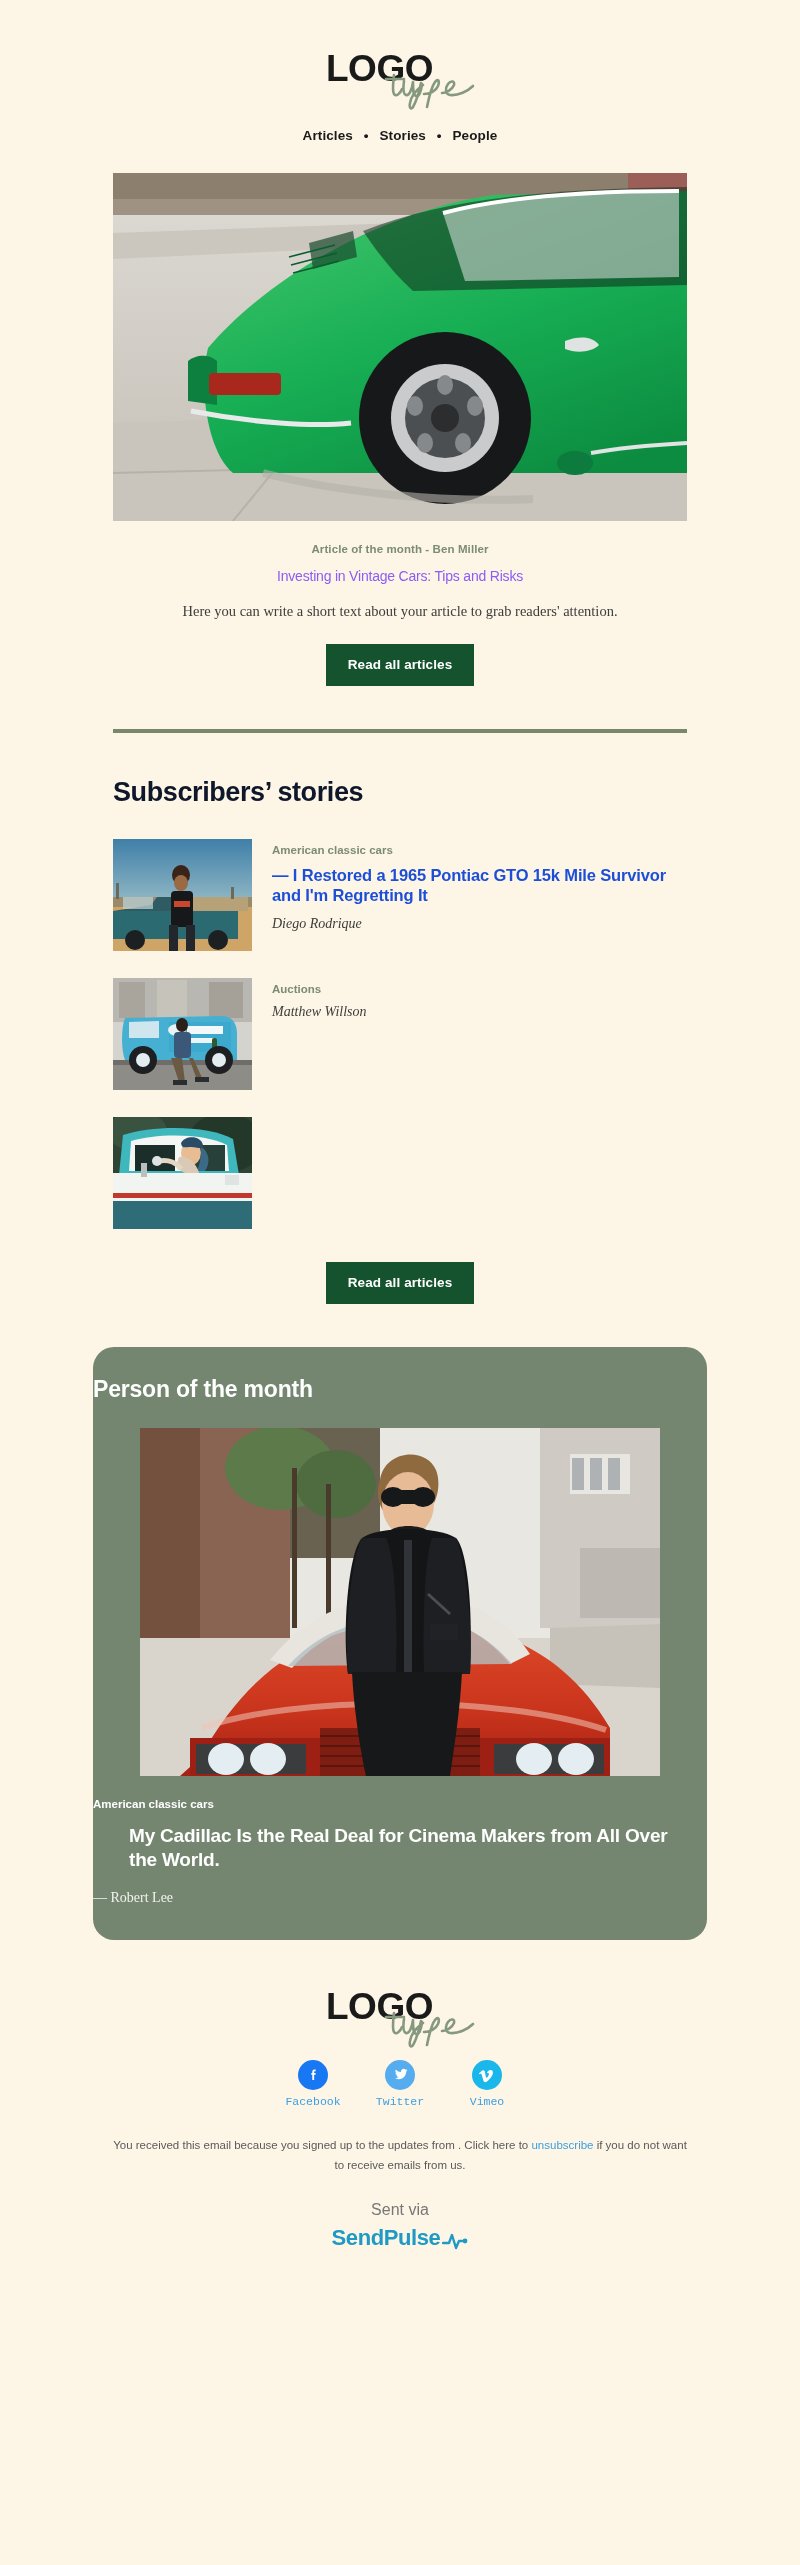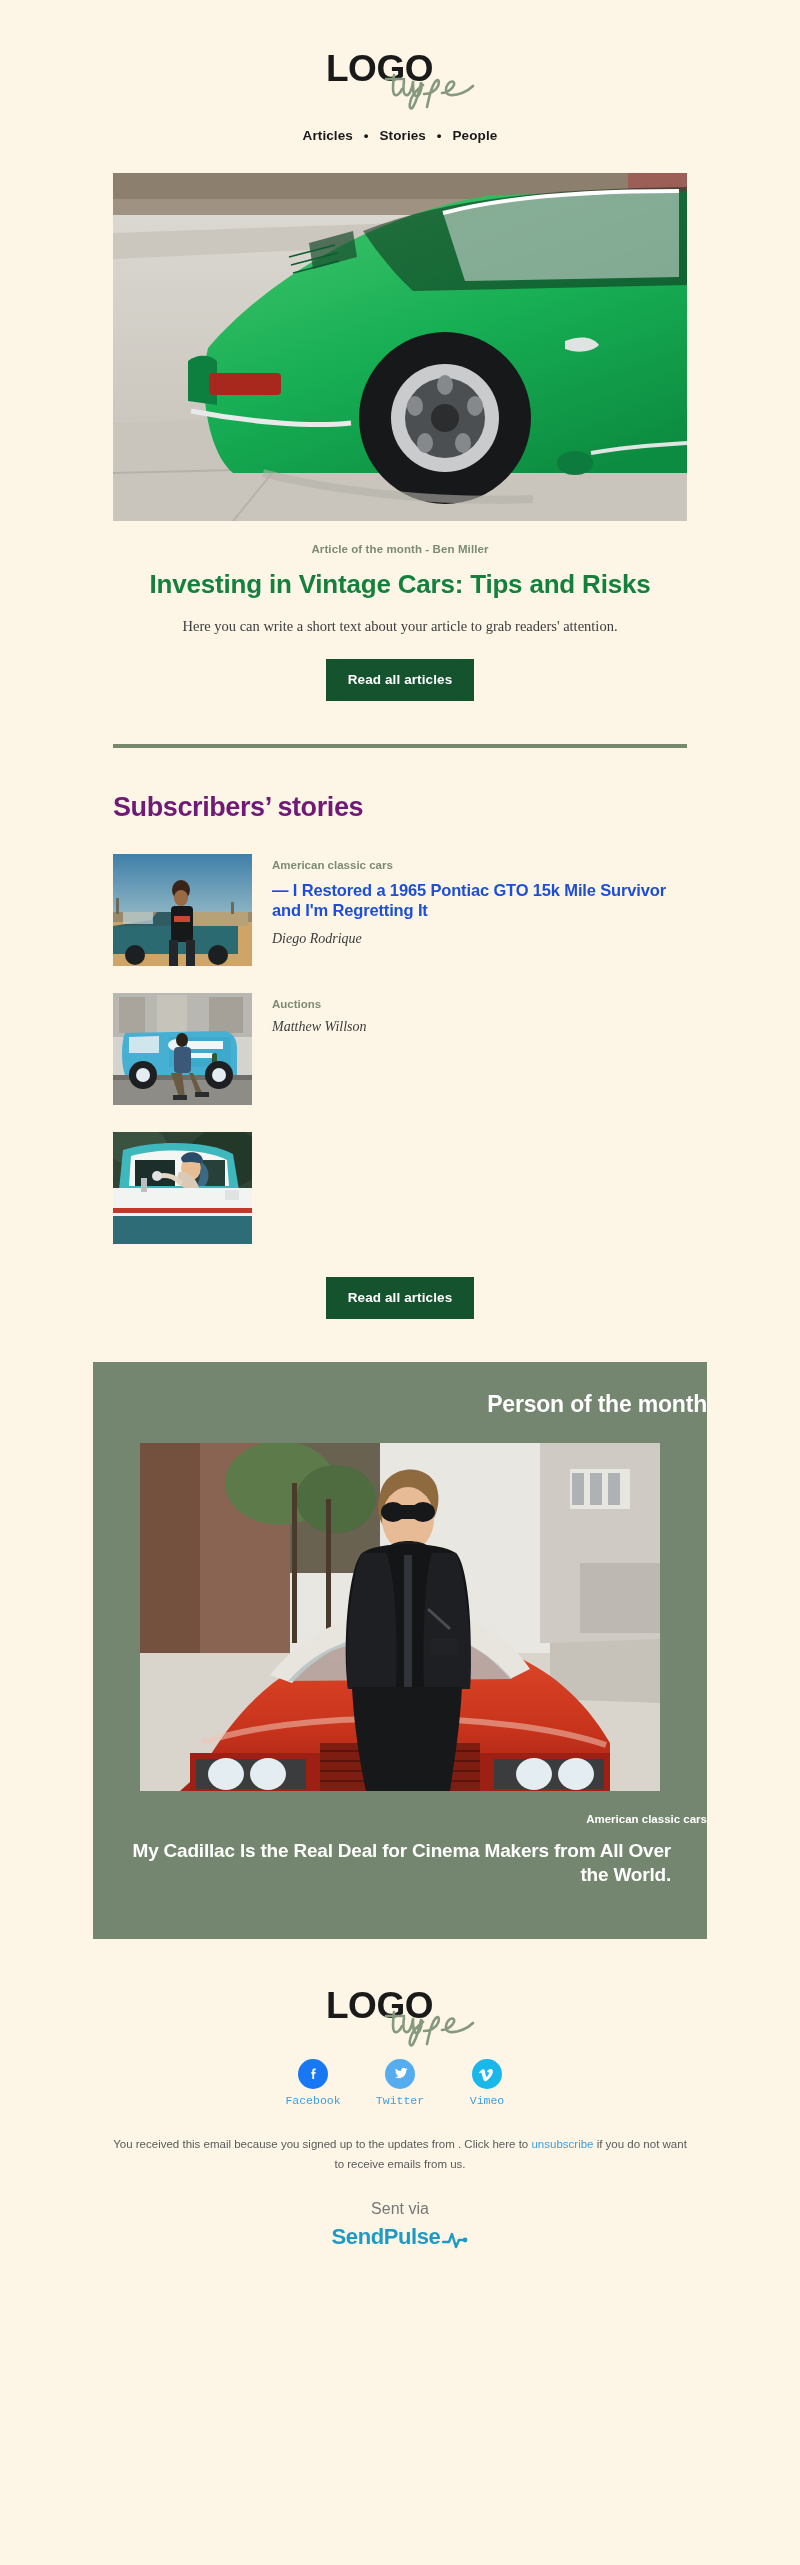--- a/index.html
+++ b/index.html
@@ -93,23 +93,23 @@
     padding-top: 22px;
   }
   .eyebrow {
     font-size: 11.5px;
     font-weight: bold;
     color: #7c8c74;
     letter-spacing: 0.1px;
     margin-bottom: 13px;
   }
   .article-title {
-    font-size: 26px;
-    font-weight: bold;
-    color: #15803d;
+    font-size: 14px;
+    font-weight: normal;
+    color: #8b5cf6;
     letter-spacing: -0.2px;
     line-height: 1.25;
     margin-bottom: 15px;
   }
   .article-desc {
     font-family: "Liberation Serif", serif;
     font-size: 14.5px;
     color: #3c3c3c;
     line-height: 1.4;
   }
@@ -137,21 +137,21 @@
     margin: 43px auto 0;
   }
 
   
   .section-head {
     width: 574px;
     margin: 0 auto;
     padding-top: 44px;
     font-size: 27px;
     font-weight: bold;
-    color: #701a75;
+    color: #0f172a;
     letter-spacing: -0.4px;
   }
 
   
   .stories { width: 574px; margin: 0 auto; padding-top: 31px; }
   .story {
     display: flex;
     align-items: flex-start;
     margin-bottom: 27px;
   }
@@ -188,21 +188,22 @@
     font-size: 14px;
     color: #3c3c3c;
   }
 
   
   .person-panel {
     width: 614px;
     margin: 43px auto 0;
     background: #74866f;
     padding: 29px 0 34px;
-    text-align: right;
+    text-align: left;
+    border-radius: 21px;
   }
   .person-head {
     font-size: 23px;
     font-weight: bold;
     color: #ffffff;
     letter-spacing: -0.2px;
     margin-bottom: 25px;
   }
   .person-photo {
     width: 520px;
@@ -551,20 +552,21 @@
         <path d="M292 110 C286 126, 282 180, 284 246 L330 246 C334 200, 324 128, 316 110 Z" fill="#1d1f22"></path>
         <rect x="264" y="112" width="8" height="134" fill="#303337"></rect>
         <path d="M288 166 L310 186" stroke="#4a4e52" stroke-width="3"></path>
         <rect x="290" y="196" width="28" height="16" rx="3" fill="#202225"></rect>
         <path d="M212 244 C214 286, 222 330, 226 348 L310 348 C314 320, 320 284, 322 244 Z" fill="#17181a"></path>
       </svg>
     </div>
 
     <div class="person-cat">American classic cars</div>
     <div class="person-title">My Cadillac Is the Real Deal for Cinema Makers from All Over the World.</div>
+    <div class="person-author">— Robert Lee</div>
   </div>
 
   <div class="footer">
 
     <div class="logo-wrap">
       <div class="logo">
         <span class="logo-main">LOGO</span>
         <span class="logo-script">
           <svg width="96" height="40" viewBox="0 0 96 40" aria-hidden="true">
             <g fill="none" stroke="#86997f" stroke-width="2.6" stroke-linecap="round" stroke-linejoin="round">

